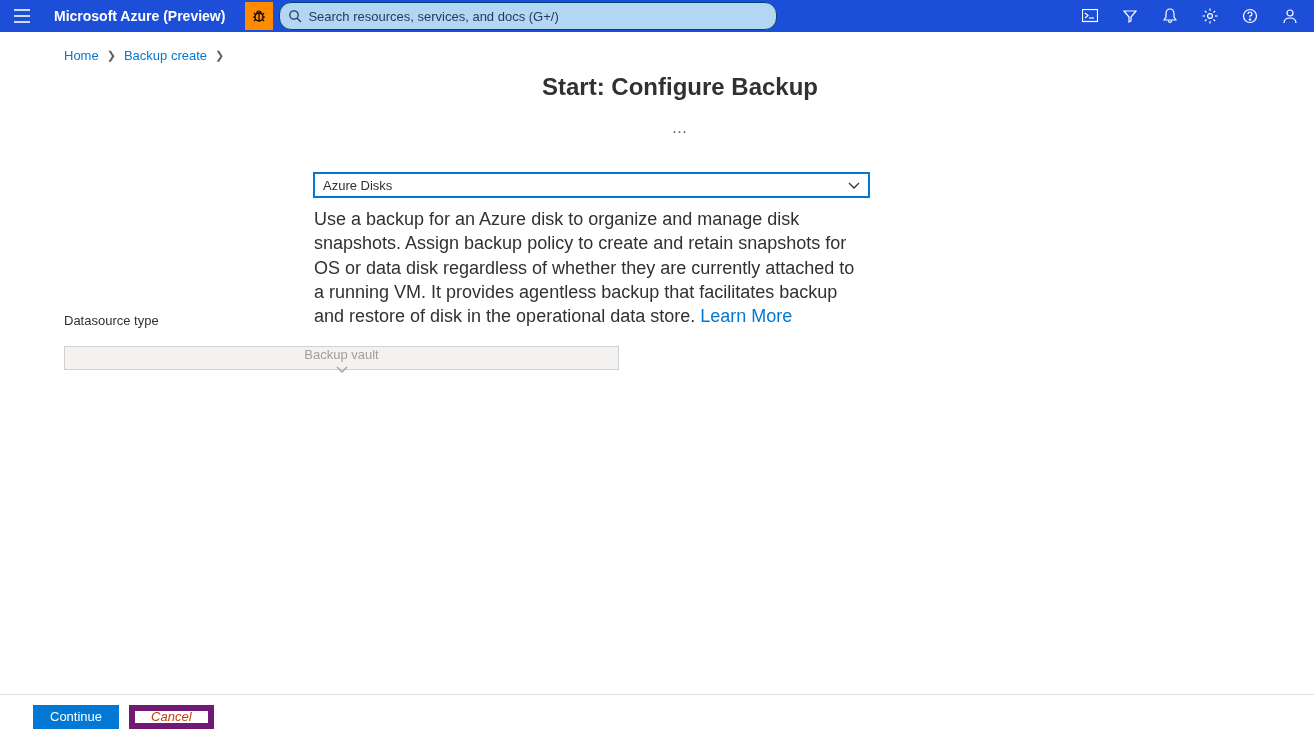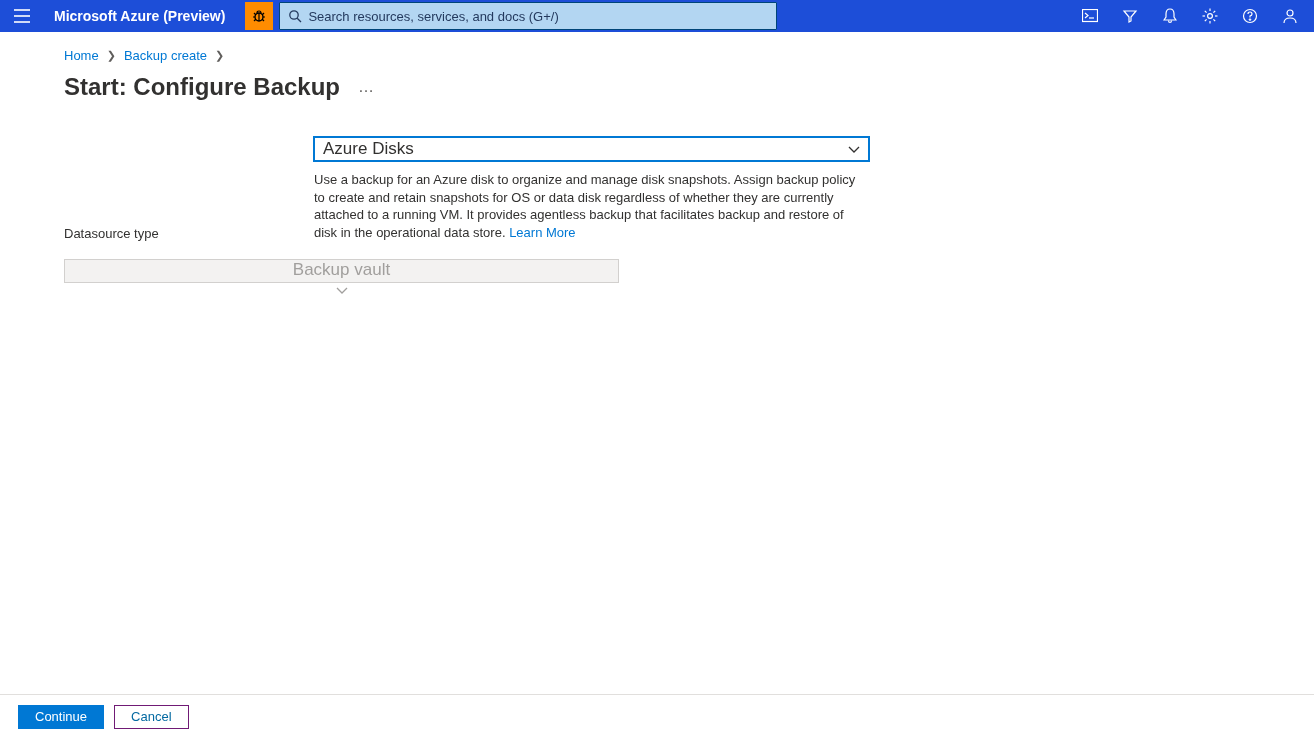--- a/index.html
+++ b/index.html
@@ -20,71 +20,71 @@
     font-size: 14px; font-weight: 600; padding: 0 20px 0 10px; white-space: nowrap;
   }
   .bug-btn {
     width: 28px; height: 28px; background: #ff8c00; display: flex; align-items: center; justify-content: center; margin-right: 6px; cursor: pointer;
   }
   .search-wrap {
     flex: 1 1 auto;
     height: 28px;
     background: #b3d6f2;
     border: 1px solid #004578;
-    border-radius: 1px;
+    border-radius: 12px;
     display: flex;
     align-items: center;
     padding: 0 8px;
     margin-right: 10px;
     max-width: 770px;
   }
   .search-wrap input {
     flex: 1; background: transparent; border: none; outline: none; font-size: 13px; color: #243a5e;
   }
   .search-wrap input::placeholder { color: #243a5e; }
   .header-spacer { flex: 1 1 auto; }
   .header-icons { display: flex; align-items: center; gap: 0; padding-right: 4px; }
   .hicon { width: 40px; height: 32px; display: flex; align-items: center; justify-content: center; cursor: pointer; }
   .hicon svg { stroke: #ffffff; fill: none; }
 
   
   .content { position: absolute; top: 32px; left: 0; right: 0; bottom: 40px; padding: 16px 18px 0 18px; overflow: hidden; margin-left: 46px; }
   .breadcrumb { display: flex; align-items: center; gap: 8px; font-size: 13px; margin-bottom: 10px; }
   .breadcrumb a { color: #0078d4; text-decoration: none; cursor: pointer; }
   .chev { color: #605e5c; font-size: 11px; }
-  .page-title-row { display: flex; align-items: center; gap: 18px; margin-bottom: 36px; }
+  .page-title-row { display: flex; align-items: center; gap: 18px; margin-bottom: 36px; flex-direction: column; }
   .page-title { font-size: 24px; font-weight: 600; color: #323130; }
   .more-dots { font-size: 16px; color: #605e5c; cursor: pointer; letter-spacing: 1px; }
 
   
   .form-row { display: flex; align-items: flex-end; margin-bottom: 14px; }
   .form-label { width: 250px; flex-shrink: 0; font-size: 13px; color: #323130; padding-top: 4px; }
   .form-field { width: 555px; }
   .select {
     height: 24px; border: 1px solid #0078d4; outline: 1px solid #0078d4; display: flex; align-items: center; justify-content: space-between;
-    padding: 0 8px; font-size: 17px; cursor: pointer; background: #ffffff;
+    padding: 0 8px; font-size: 13px; cursor: pointer; background: #ffffff;
   }
   .select.disabled {
     border: 1px solid #d2d0ce; outline: none; background: #f3f2f1; color: #a19f9d; cursor: default; flex-direction: column;
   }
   .select .caret { color: #323130; }
   .select.disabled .caret { color: #a19f9d; }
-  .help-text { font-size: 13px; color: #323130; line-height: 1.35; margin-top: 10px; }
+  .help-text { font-size: 18px; color: #323130; line-height: 1.35; margin-top: 10px; }
   .help-text a { color: #0078d4; text-decoration: none; cursor: pointer; }
 
   
   .footer {
     position: absolute; left: 0; right: 0; bottom: 0; height: 44px;
     border-top: 1px solid #e1dfdd;
-    display: flex; align-items: center; gap: 10px; padding: 0 18px;
+    display: flex; align-items: center; gap: 10px; padding: 0 33px;
     background: #ffffff;
   }
   .btn { height: 24px; padding: 0 16px; font-size: 13px; display: flex; align-items: center; justify-content: center; cursor: pointer; }
   .btn-primary { background: #0078d4; color: #ffffff; border: 1px solid #0078d4; font-weight: 400; }
-  .btn-secondary { background: #ffffff; color: #0369a1; border: 1px solid #701a75; }
+  .btn-secondary { background: #ffffff; color: #c2410c; border: 6px solid #701a75; font-style: italic; }
 </style>
 </head>
 <body>
 
 <div class="header">
   <div class="hamburger">
     <svg width="16" height="14" viewBox="0 0 16 14">
       <line x1="0" y1="1" x2="16" y2="1" stroke="#fff" stroke-width="1.6"></line>
       <line x1="0" y1="7" x2="16" y2="7" stroke="#fff" stroke-width="1.6"></line>
       <line x1="0" y1="13" x2="16" y2="13" stroke="#fff" stroke-width="1.6"></line>

